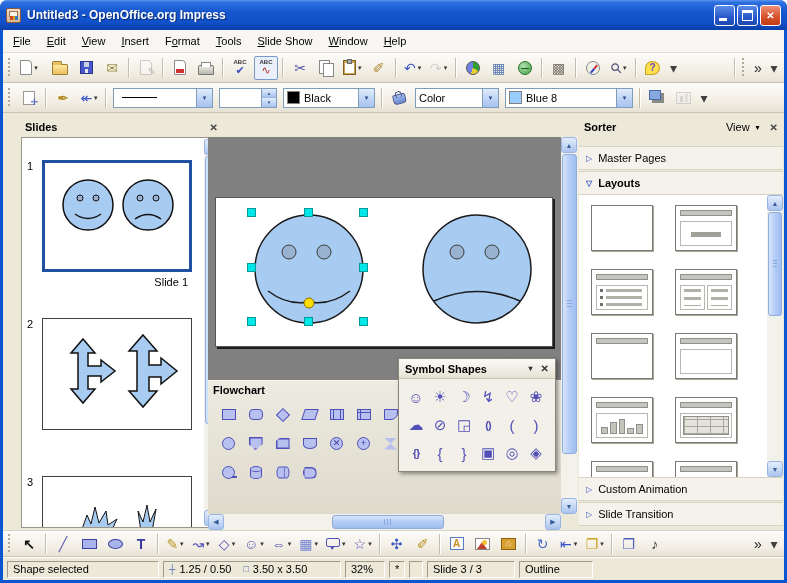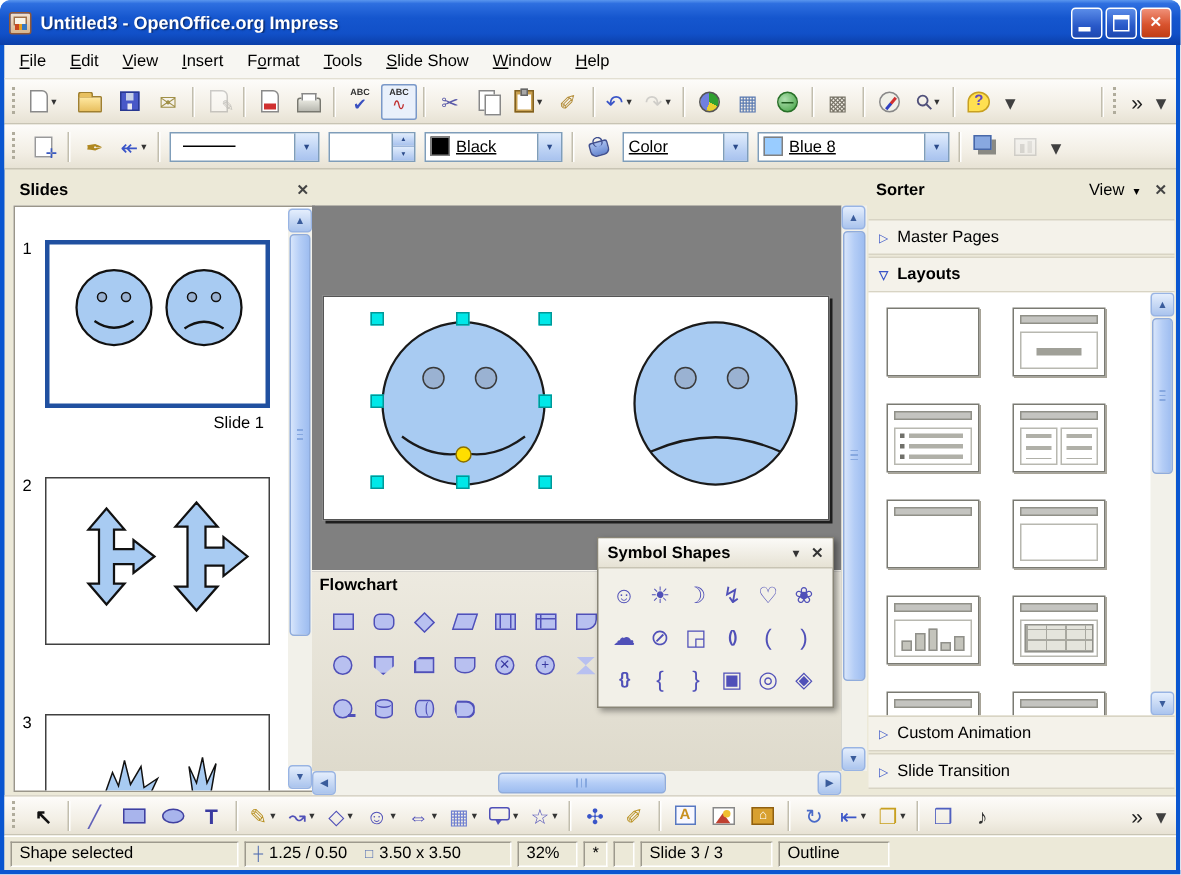--- a/index.html
+++ b/index.html
@@ -47,21 +47,21 @@
   .tb-ico{font-size:14px;line-height:1;display:flex;align-items:center;justify-content:center;position:relative;}
   .tb-ico.b{font-weight:bold;}
   .tb-ico.rot45{transform:rotate(-45deg);}
   .tb-ico.stack{flex-direction:column;}
   .ico-top{font-size:6px;font-weight:bold;color:#333;line-height:1;letter-spacing:0;}
   .ico-main{font-size:11px;line-height:1;}
   .tb-dd{font-size:7px;color:#333;margin-left:2px;}
   
   .tb-select{height:20px;background:#fff;border:1px solid #7F9DB9;display:flex;align-items:center;
     margin:0 3px;padding-left:3px;position:relative;}
-  .sel-label{flex:1;white-space:nowrap;overflow:hidden;text-decoration:underline;}
+  .sel-label{flex:1;white-space:nowrap;overflow:hidden;}
   .sel-swatch{width:13px;height:13px;border:1px solid #808080;margin-right:4px;flex:0 0 auto;}
   .sel-line{flex:1;height:0;border-top:1px solid #000;margin:0 5px;}
   .sel-dd{width:16px;align-self:stretch;background:linear-gradient(#E0ECFC,#BCD2F4 60%,#A8C2EE);
     border-left:1px solid #7F9DB9;color:#2A4A8A;font-size:7px;display:flex;align-items:center;justify-content:center;flex:0 0 auto;}
   .spin-btns{width:15px;align-self:stretch;display:flex;flex-direction:column;border-left:1px solid #7F9DB9;flex:0 0 auto;}
   .spin-b{flex:1;background:linear-gradient(#E0ECFC,#A8C2EE);font-size:5px;color:#2A4A8A;
     display:flex;align-items:center;justify-content:center;border-bottom:1px solid #9FB8DC;}
   .spin-b:last-child{border-bottom:none;}
   
   .ic-page{width:12px;height:15px;background:#FFF;border:1px solid #8A8A8A;border-radius:0 4px 0 0;position:relative;}
@@ -119,21 +119,21 @@
     border-right:5px solid transparent;border-bottom:7px solid #C04030;}
   .ic-image::after{content:"";position:absolute;right:2px;top:1px;width:5px;height:5px;border-radius:50%;background:#F0C030;}
   .ic-gallery{width:15px;height:12px;background:#D8A030;border:1px solid #906010;color:#FFF;font-size:9px;
     display:flex;align-items:center;justify-content:center;}
   .ic-gallery::before{content:"⌂";}
   
   .panel{position:absolute;top:113px;height:417px;}
   .panel-hdr{position:absolute;top:0;left:0;right:0;height:24px;display:flex;align-items:center;
     padding:4px 6px 0 6px;font-weight:bold;}
   .hdr-x{margin-left:auto;color:#444;font-size:10px;font-weight:bold;}
-  #slides-panel{left:4px;width:205px;}
+  #slides-panel{left:16px;width:205px;}
   .slides-list{position:absolute;top:24px;left:2px;right:2px;bottom:2px;background:#FFF;
     border:1px solid #9A968A;overflow:hidden;}
   .slide-item{position:relative;margin-top:22px;height:136px;}
   .slide-item:first-child{margin-top:22px;}
   .slide-num{position:absolute;left:5px;top:0;}
   .slide-thumb{margin-left:20px;width:150px;height:112px;border:1px solid #404040;background:#FFF;overflow:hidden;}
   .slide-item.selected .slide-thumb{border:3px solid #2050A0;}
   .slide-label{width:170px;text-align:right;padding-right:4px;margin-top:4px;}
   .sp-scroll{position:absolute;top:1px;right:1px;bottom:1px;width:16px;background:#F2F1EA;}
   

